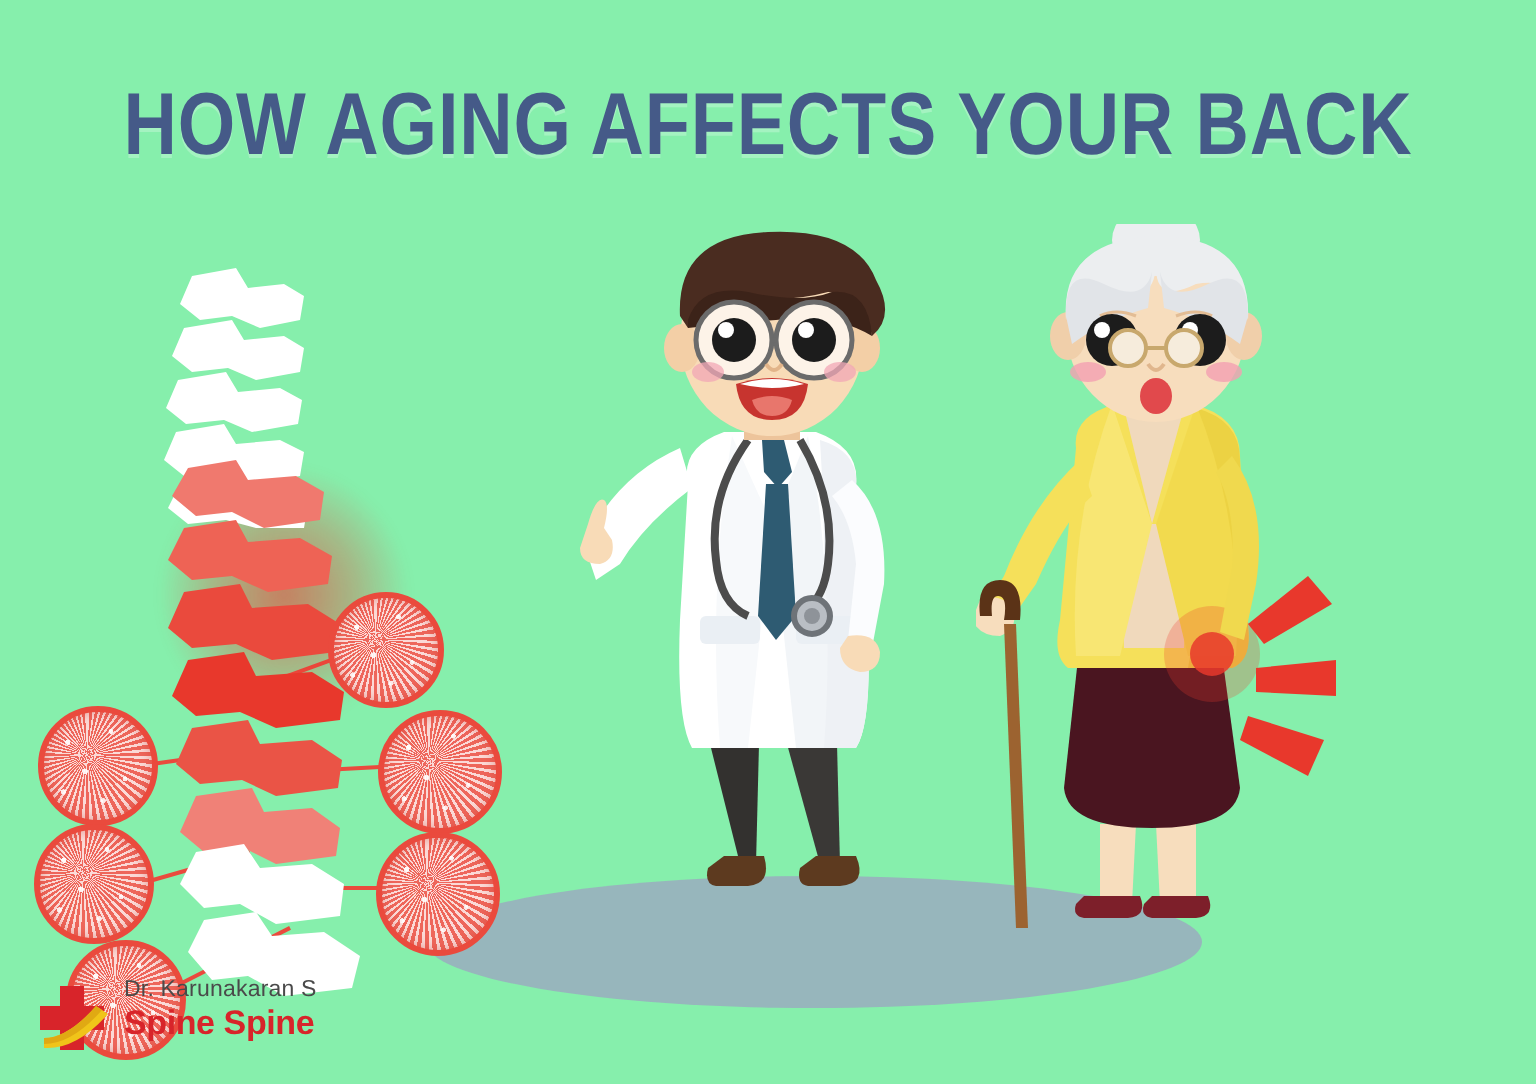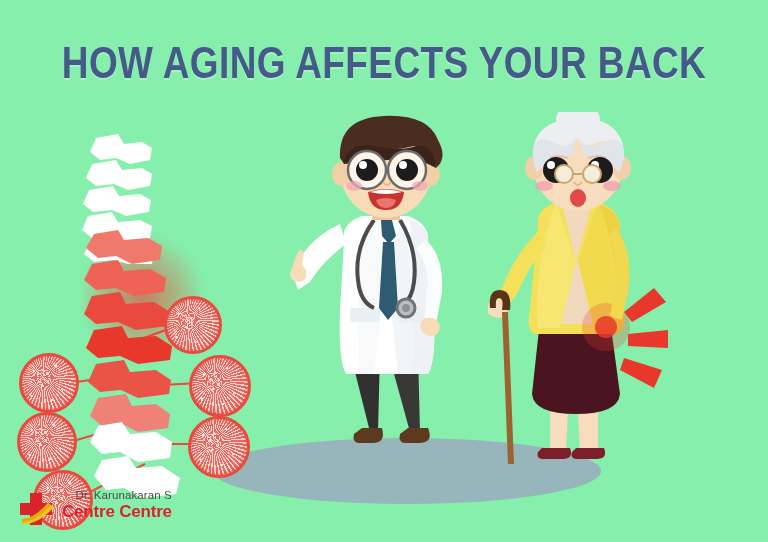--- a/index.html
+++ b/index.html
@@ -247,17 +247,17 @@
   </svg>
 
   <div id="logo">
     <svg width="38" height="34" viewBox="0 0 38 34" style="position:absolute;left:0;top:2px;">
       <path d="M12 2 H24 V12 H34 V24 H24 V34 H12 V24 H2 V12 H12 Z" fill="#d8242a"></path>
       <path d="M4 28 Q16 28 30 12 L36 16 Q20 34 4 33 Z" fill="#f0c419"></path>
       <path d="M4 28 Q16 28 30 12 L33 14 Q18 31 4 31 Z" fill="#e0a913"></path>
     </svg>
     <div id="logo-text">
       <div id="logo-line1">Dr. Karunakaran S</div>
-      <div id="logo-line2">Centre Centre</div>
+      <div id="logo-line2">Spine Spine</div>
     </div>
   </div>
 
 </div>
 
 </body></html>

